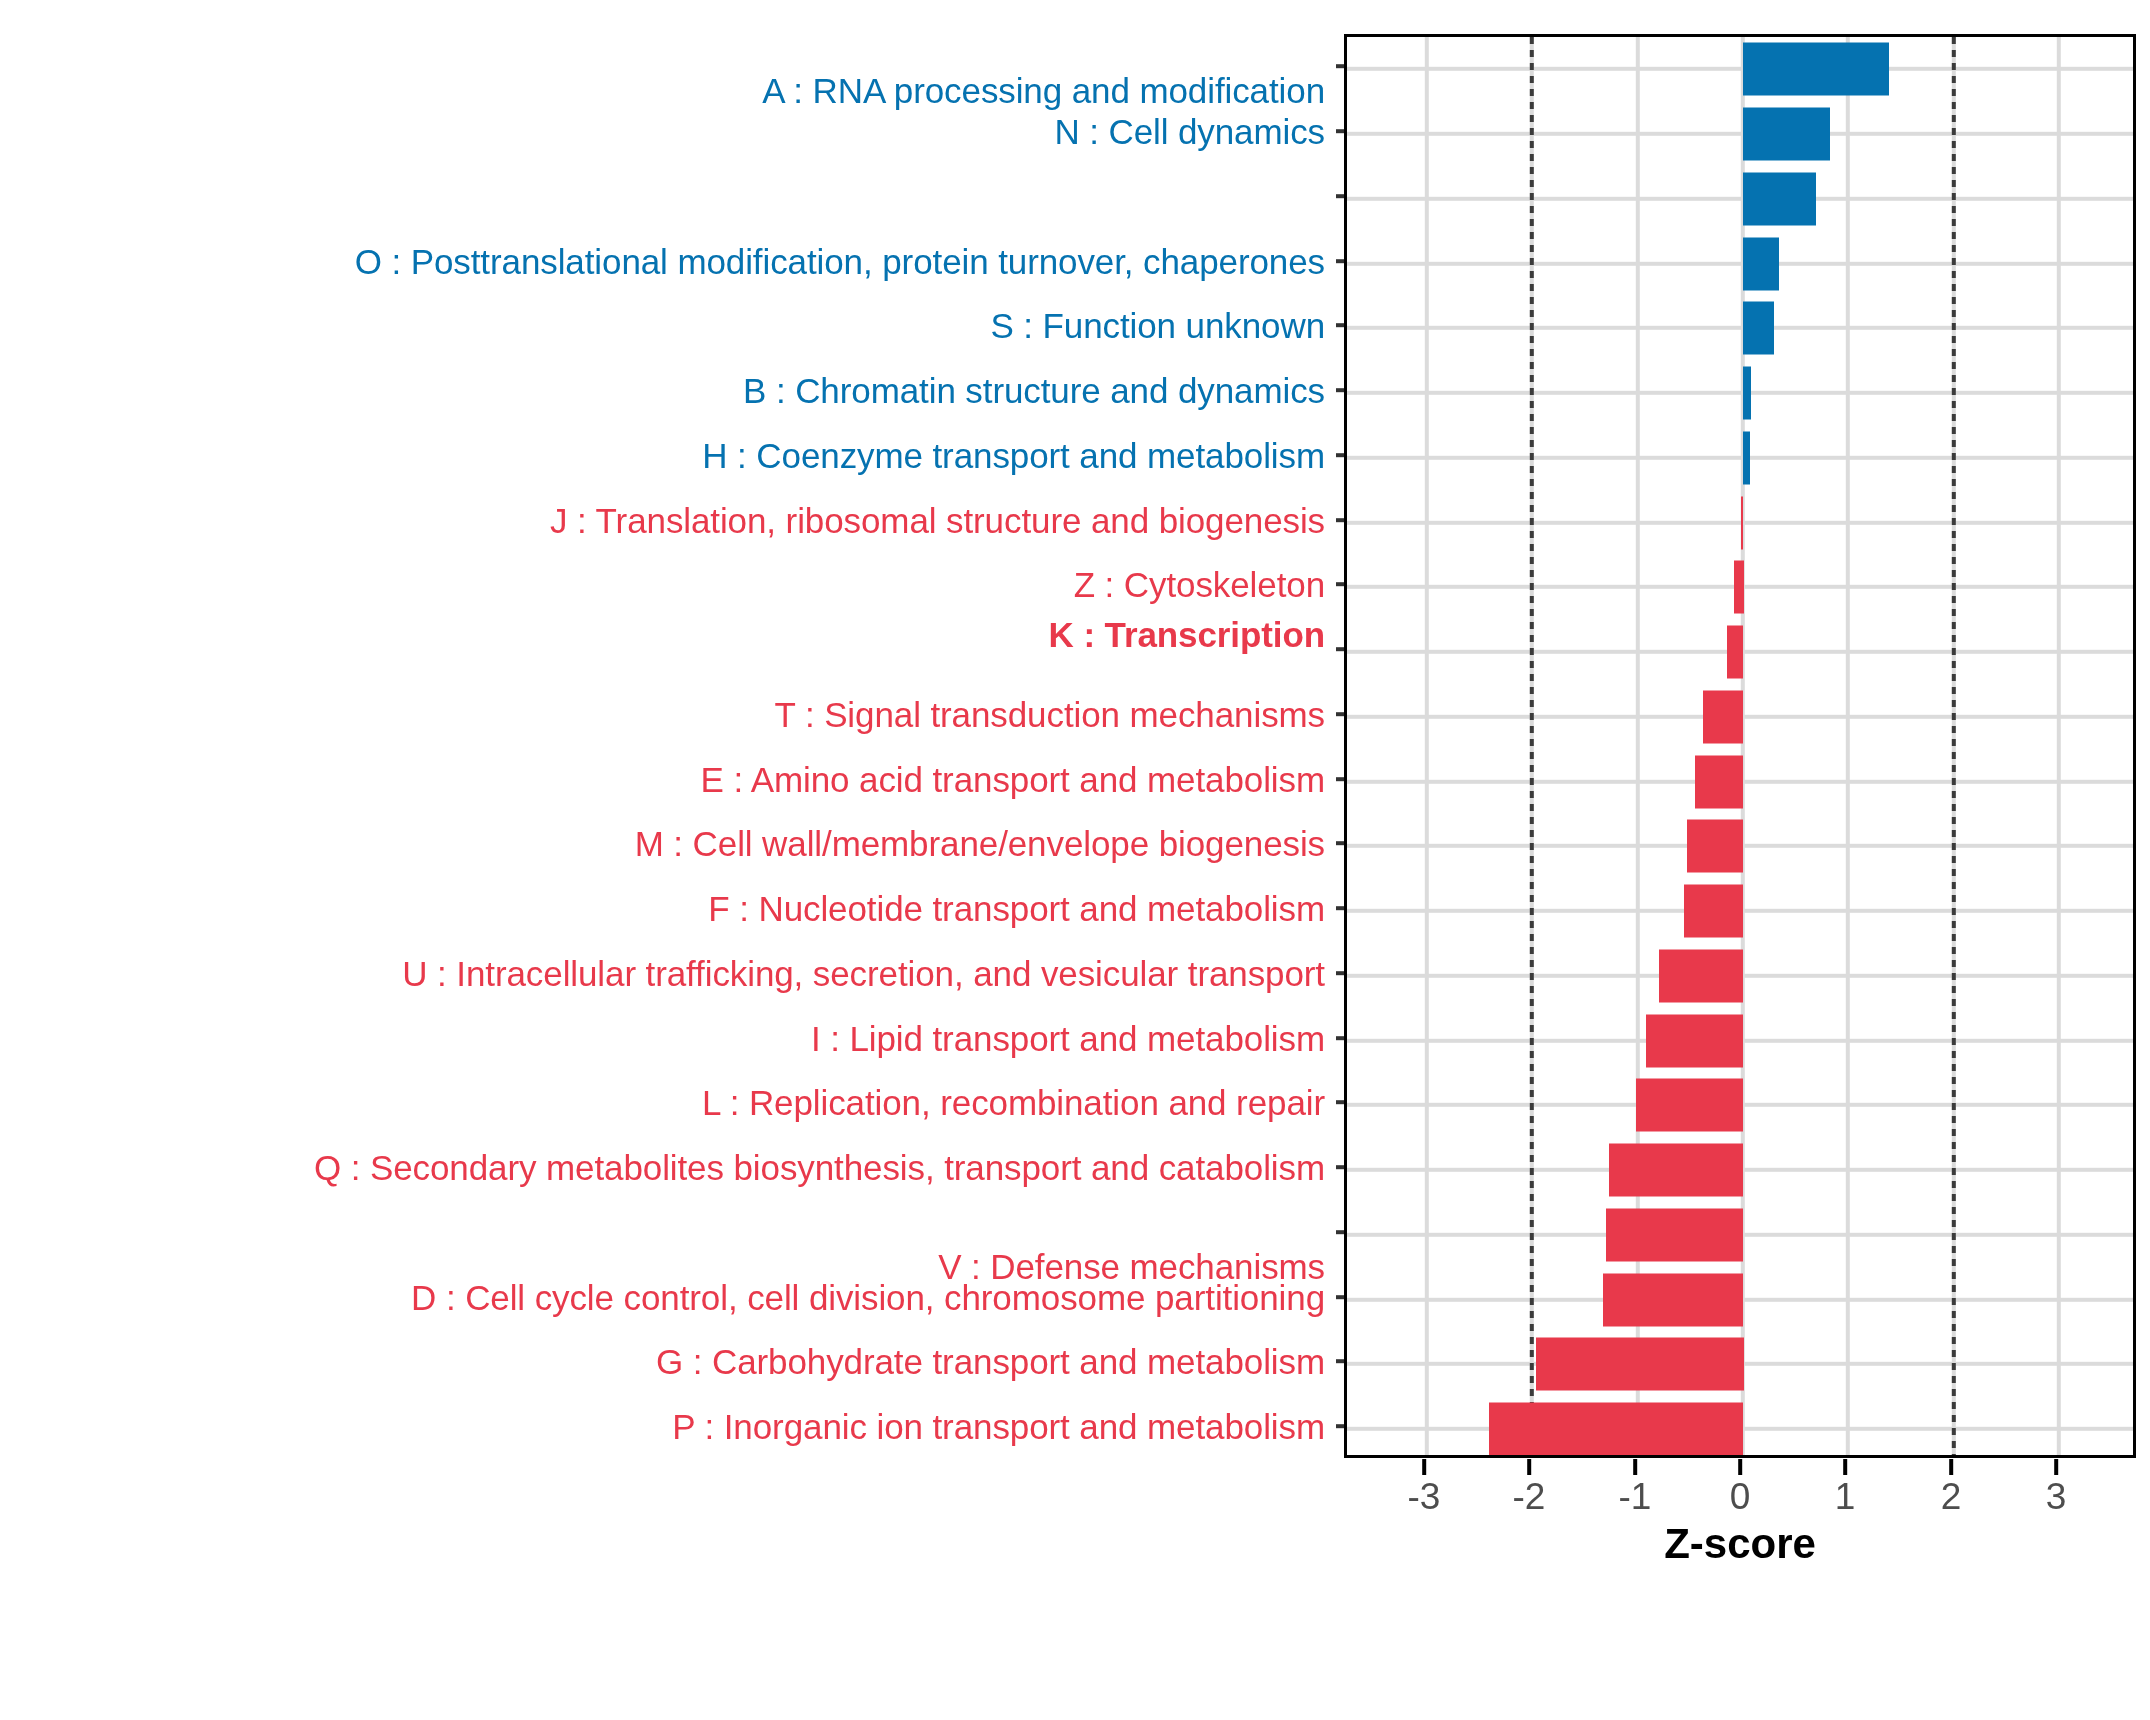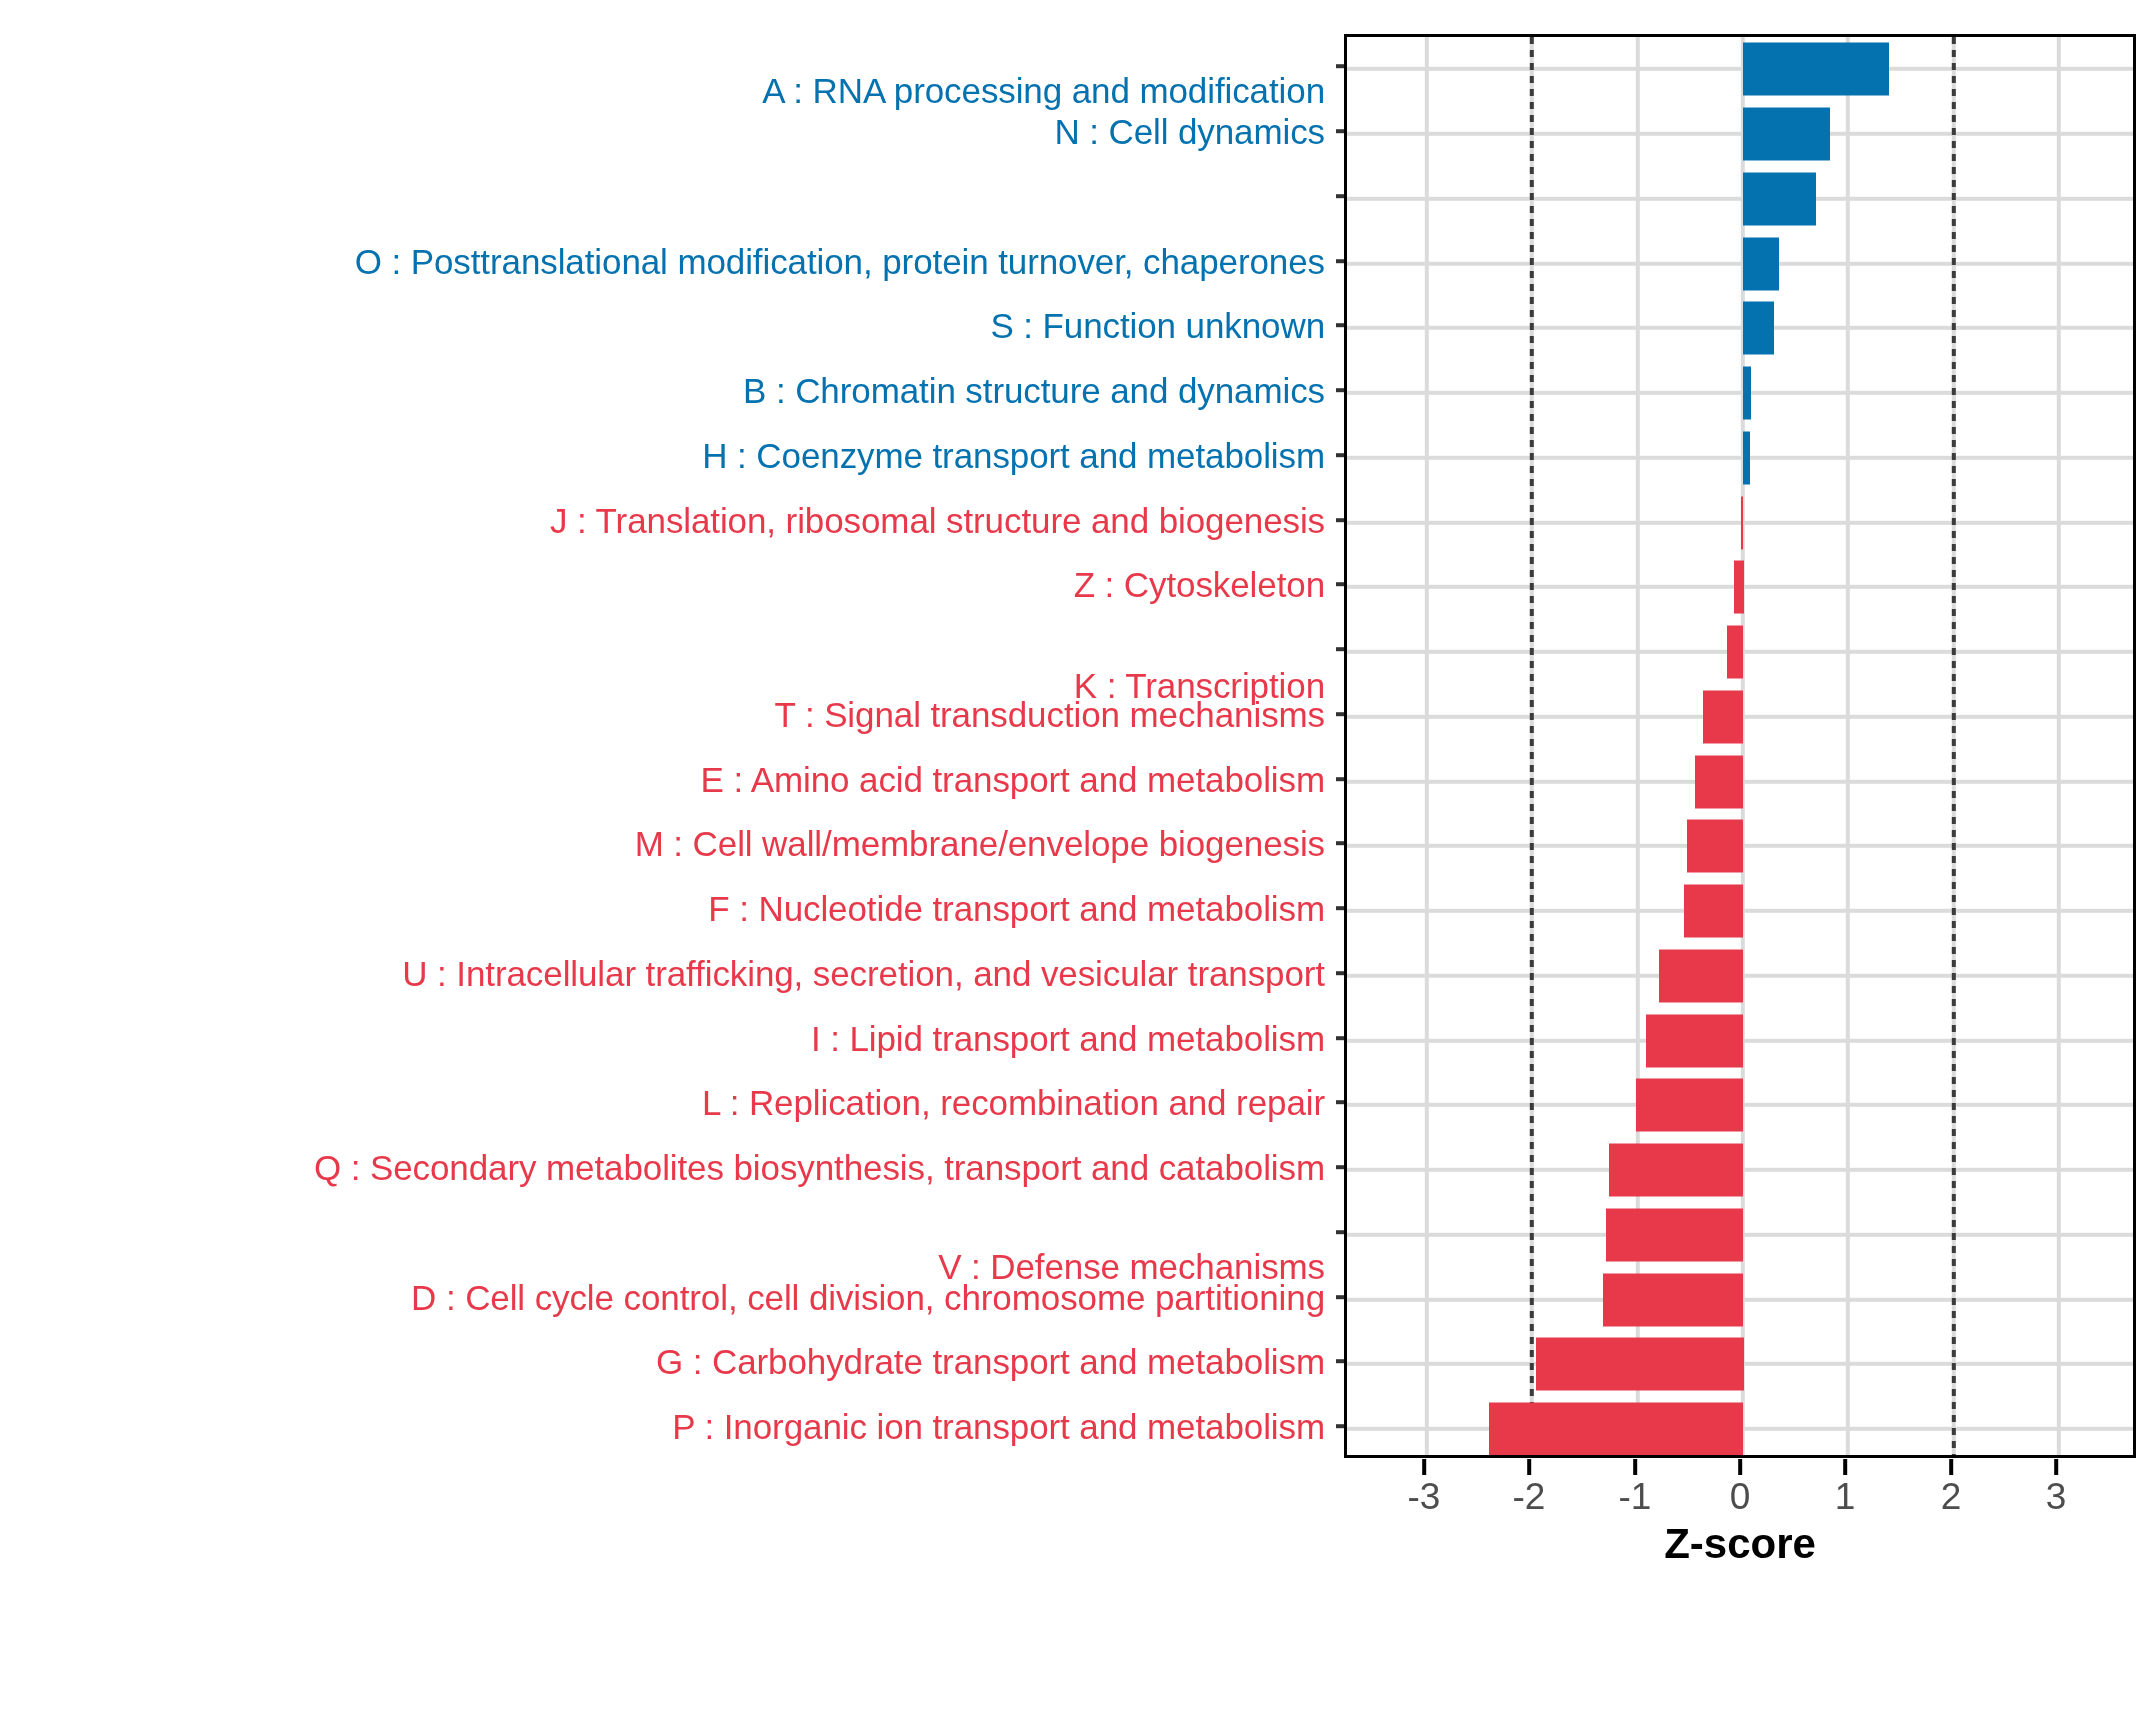--- a/index.html
+++ b/index.html
@@ -100,21 +100,21 @@
       <div class="ylabel up" style="top: 291px;">S : Function unknown</div>
       <div class="ytick" style="top: 291px;"></div>
       <div class="ylabel up" style="top: 356px;">B : Chromatin structure and dynamics</div>
       <div class="ytick" style="top: 356px;"></div>
       <div class="ylabel up" style="top: 421px;">H : Coenzyme transport and metabolism</div>
       <div class="ytick" style="top: 421px;"></div>
       <div class="ylabel down" style="top: 486px;">J : Translation, ribosomal structure and biogenesis</div>
       <div class="ytick" style="top: 486px;"></div>
       <div class="ylabel down" style="top: 550px;">Z : Cytoskeleton</div>
       <div class="ytick" style="top: 550px;"></div>
-      <div class="ylabel down" style="top: 651px;">K : Transcription</div>
+      <div class="ylabel down" style="top: 600px; font-weight: bold;">K : Transcription</div>
       <div class="ytick" style="top: 615px;"></div>
       <div class="ylabel down" style="top: 680px;">T : Signal transduction mechanisms</div>
       <div class="ytick" style="top: 680px;"></div>
       <div class="ylabel down" style="top: 745px;">E : Amino acid transport and metabolism</div>
       <div class="ytick" style="top: 745px;"></div>
       <div class="ylabel down" style="top: 809px;">M : Cell wall/membrane/envelope biogenesis</div>
       <div class="ytick" style="top: 809px;"></div>
       <div class="ylabel down" style="top: 874px;">F : Nucleotide transport and metabolism</div>
       <div class="ytick" style="top: 874px;"></div>
       <div class="ylabel down" style="top: 939px;">U : Intracellular trafficking, secretion, and vesicular transport</div>

